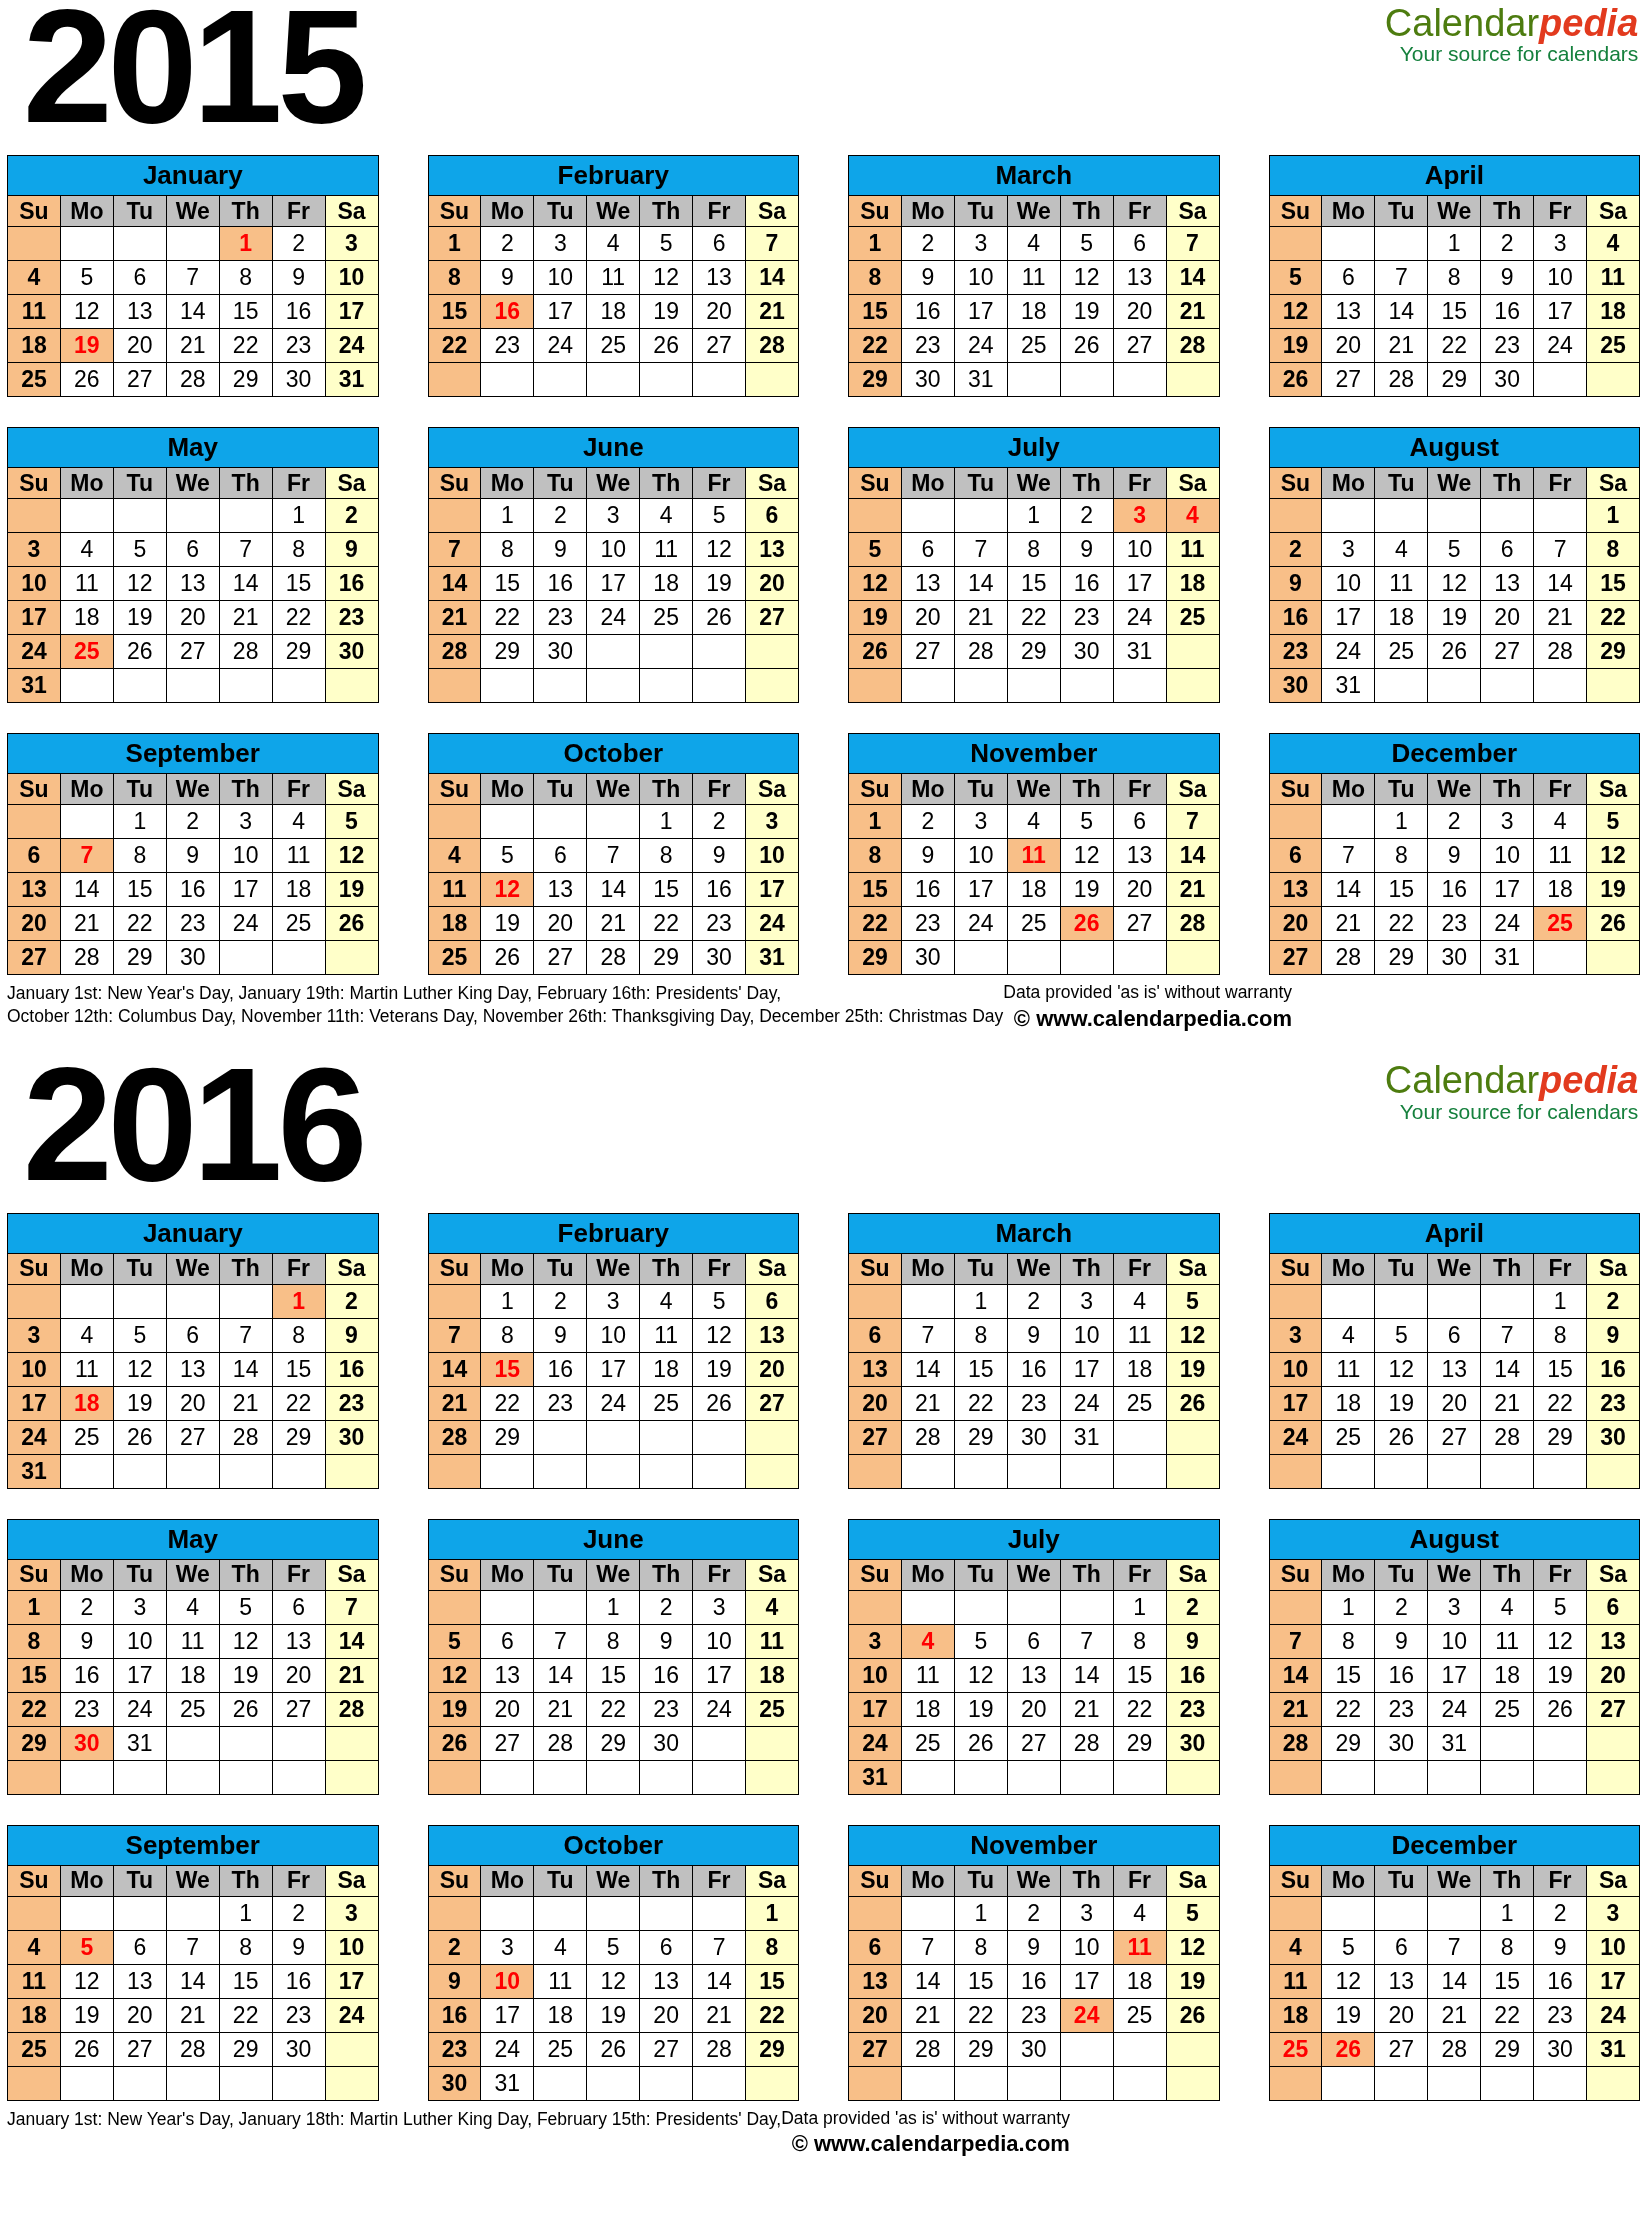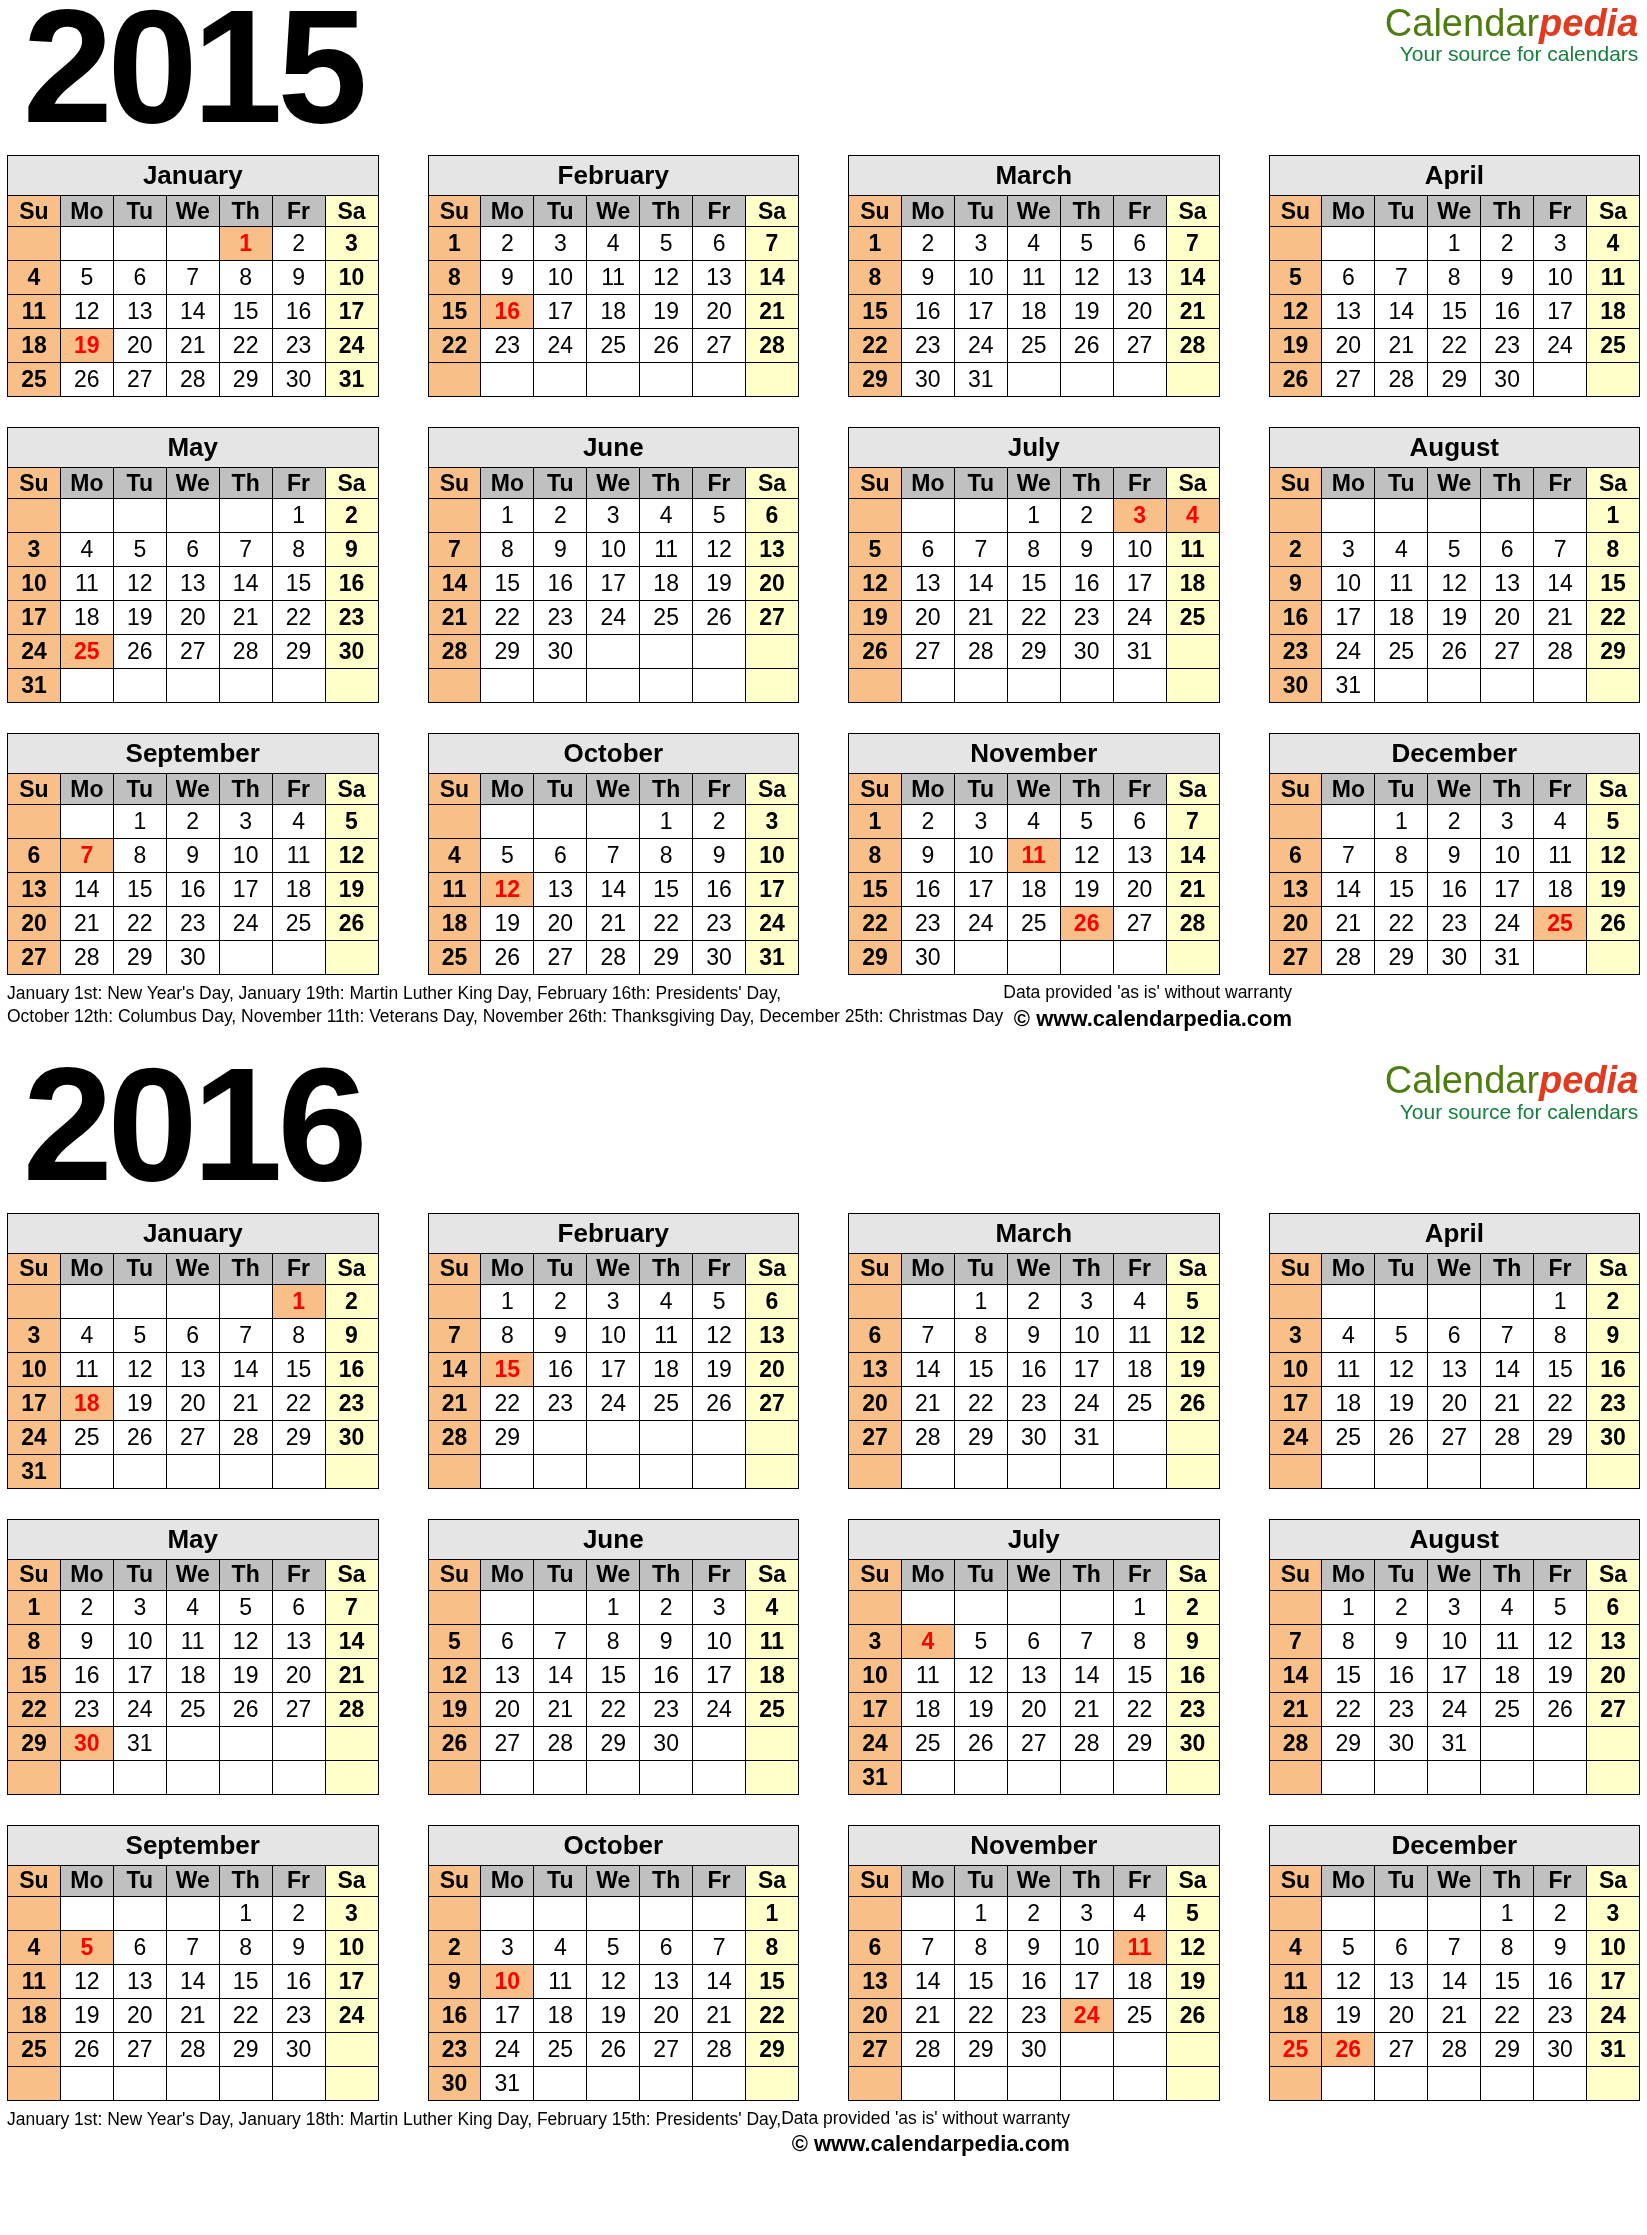--- a/index.html
+++ b/index.html
@@ -35,21 +35,21 @@
   
   .months{
     display:grid;
     grid-template-columns:repeat(4,1fr);
     column-gap:49px;
     row-gap:30px;
     margin-top:19px;
   }
   table.month{border-collapse:collapse;table-layout:fixed;width:100%;}
   table.month td{border:1.7px solid var(--border,#000);text-align:center;vertical-align:middle;padding:0;overflow:hidden;}
-  tr.title td{height:40px;font-size:26px;font-weight:700;background:#e5e5e5;}
+  tr.title td{height:40px;font-size:26px;font-weight:700;background:#0ea5e9;}
   tr.dow td{height:31px;font-size:23px;font-weight:700;background:var(--header-bg,#c0c0c0);}
   tr.dow td.su{background:var(--sunday-bg,#f8bf88);margin-left:28px;}
   tr.dow td.sa{background:var(--saturday-bg,#ffffc9);}
   tr.days td{height:34px;font-size:23px;font-weight:400;background:#fff;}
   tr.days td.su{background:var(--sunday-bg,#f8bf88);font-weight:700;}
   tr.days td.sa{background:var(--saturday-bg,#ffffc9);font-weight:700;}
   tr.days td.hol{background:var(--holiday-bg,#f8bf88);color:var(--holiday-text,#ff0000);font-weight:700;}
 
   
   .year-footer{display:flex;justify-content:flex-start;align-items:flex-start;margin-top:7px;}

